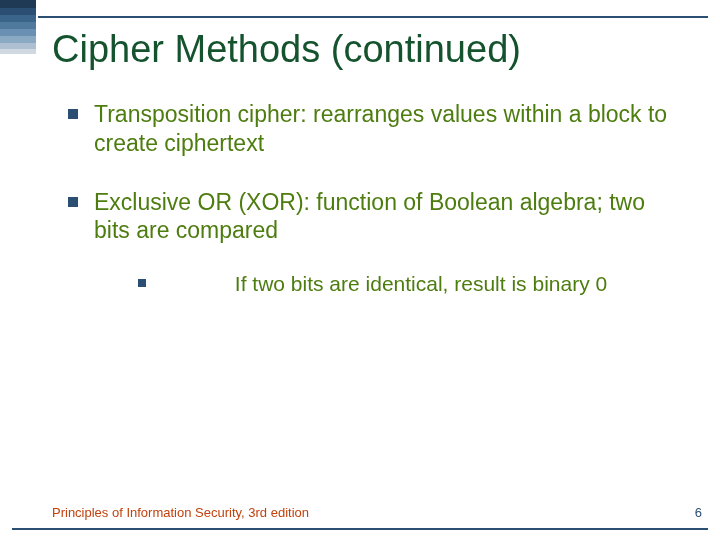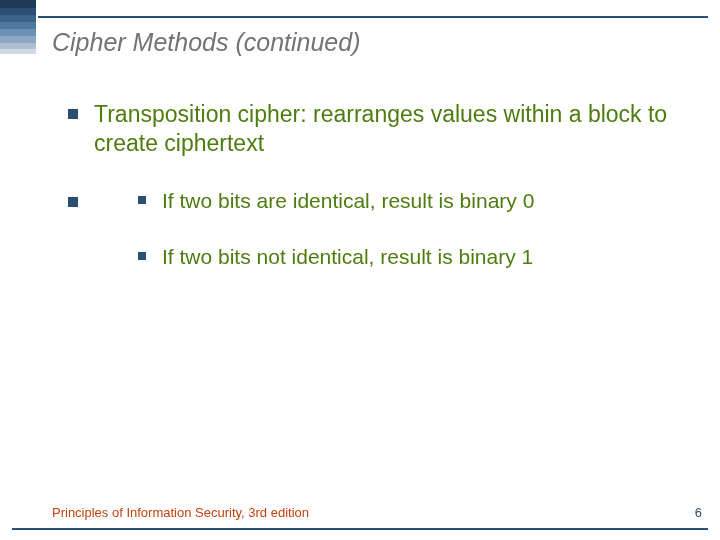--- a/index.html
+++ b/index.html
@@ -47,24 +47,23 @@
     height: 2px;
     background: #2b4f72;
   }
 
   
   .title {
     position: absolute;
     top: 28px;
     left: 52px;
     right: 20px;
-    font-size: 25px;
-    color: #737373;
+    font-size: 38px;
+    color: #14532d;
     font-weight: 400;
-    font-style: italic;
   }
 
   
   .body {
     position: absolute;
     top: 100px;
     left: 60px;
     right: 40px;
     font-size: 23px;
     line-height: 1.25;
@@ -86,20 +85,21 @@
   }
 
   .lvl2-wrap {
     margin-top: 26px;
   }
   .lvl2 {
     position: relative;
     padding-left: 68px;
     margin-bottom: 30px;
     font-size: 21px;
+    text-align: center;
   }
   .lvl2 .marker {
     position: absolute;
     left: 44px;
     top: 8px;
     width: 8px;
     height: 8px;
     background: #2b4f72;
   }
 
@@ -139,29 +139,26 @@
 
 <div class="body">
 
   <div class="lvl1">
     <span class="marker"></span>
     <span>Transposition cipher: rearranges values within a block to create ciphertext</span>
   </div>
 
   <div class="lvl1">
     <span class="marker"></span>
+    <span>Exclusive OR (XOR): function of Boolean algebra; two bits are compared</span>
 
     <div class="lvl2-wrap">
       <div class="lvl2">
         <span class="marker"></span>
         <span>If two bits are identical, result is binary 0</span>
-      </div>
-      <div class="lvl2">
-        <span class="marker"></span>
-        <span>If two bits not identical, result is binary 1</span>
       </div>
     </div>
   </div>
 
 </div>
 
 <div class="footer-left">Principles of Information Security, 3rd edition</div>
 <div class="footer-right">6</div>
 
 <div class="bottom-rule"></div>

